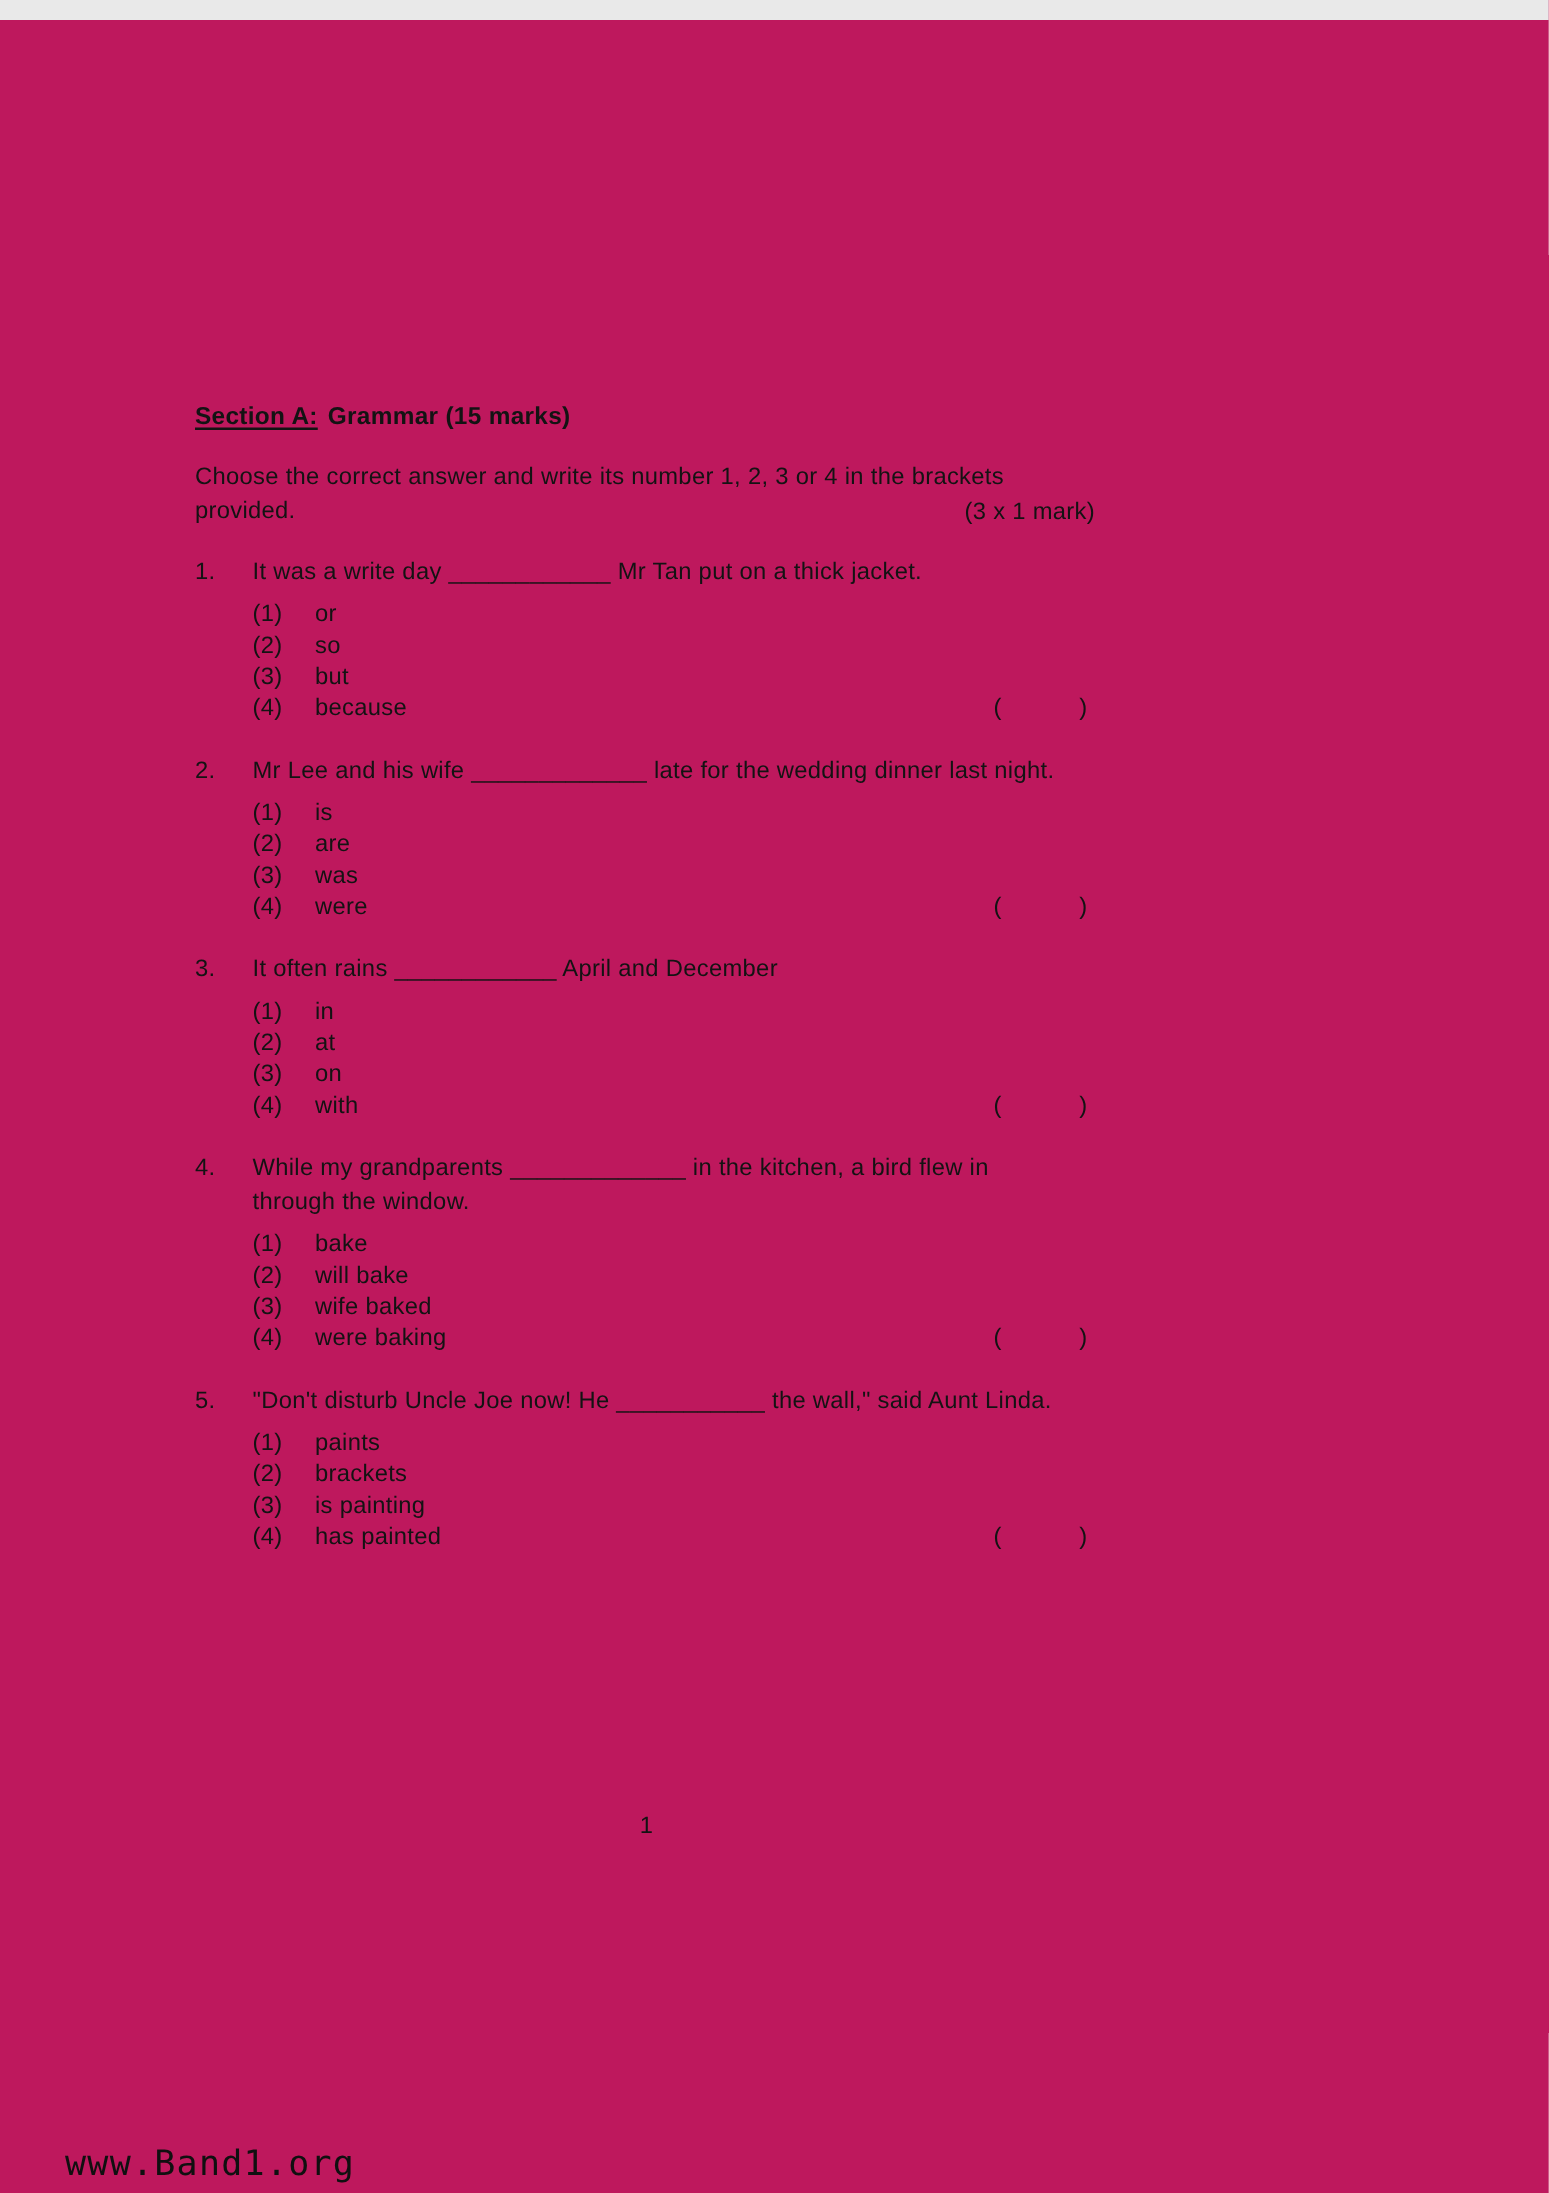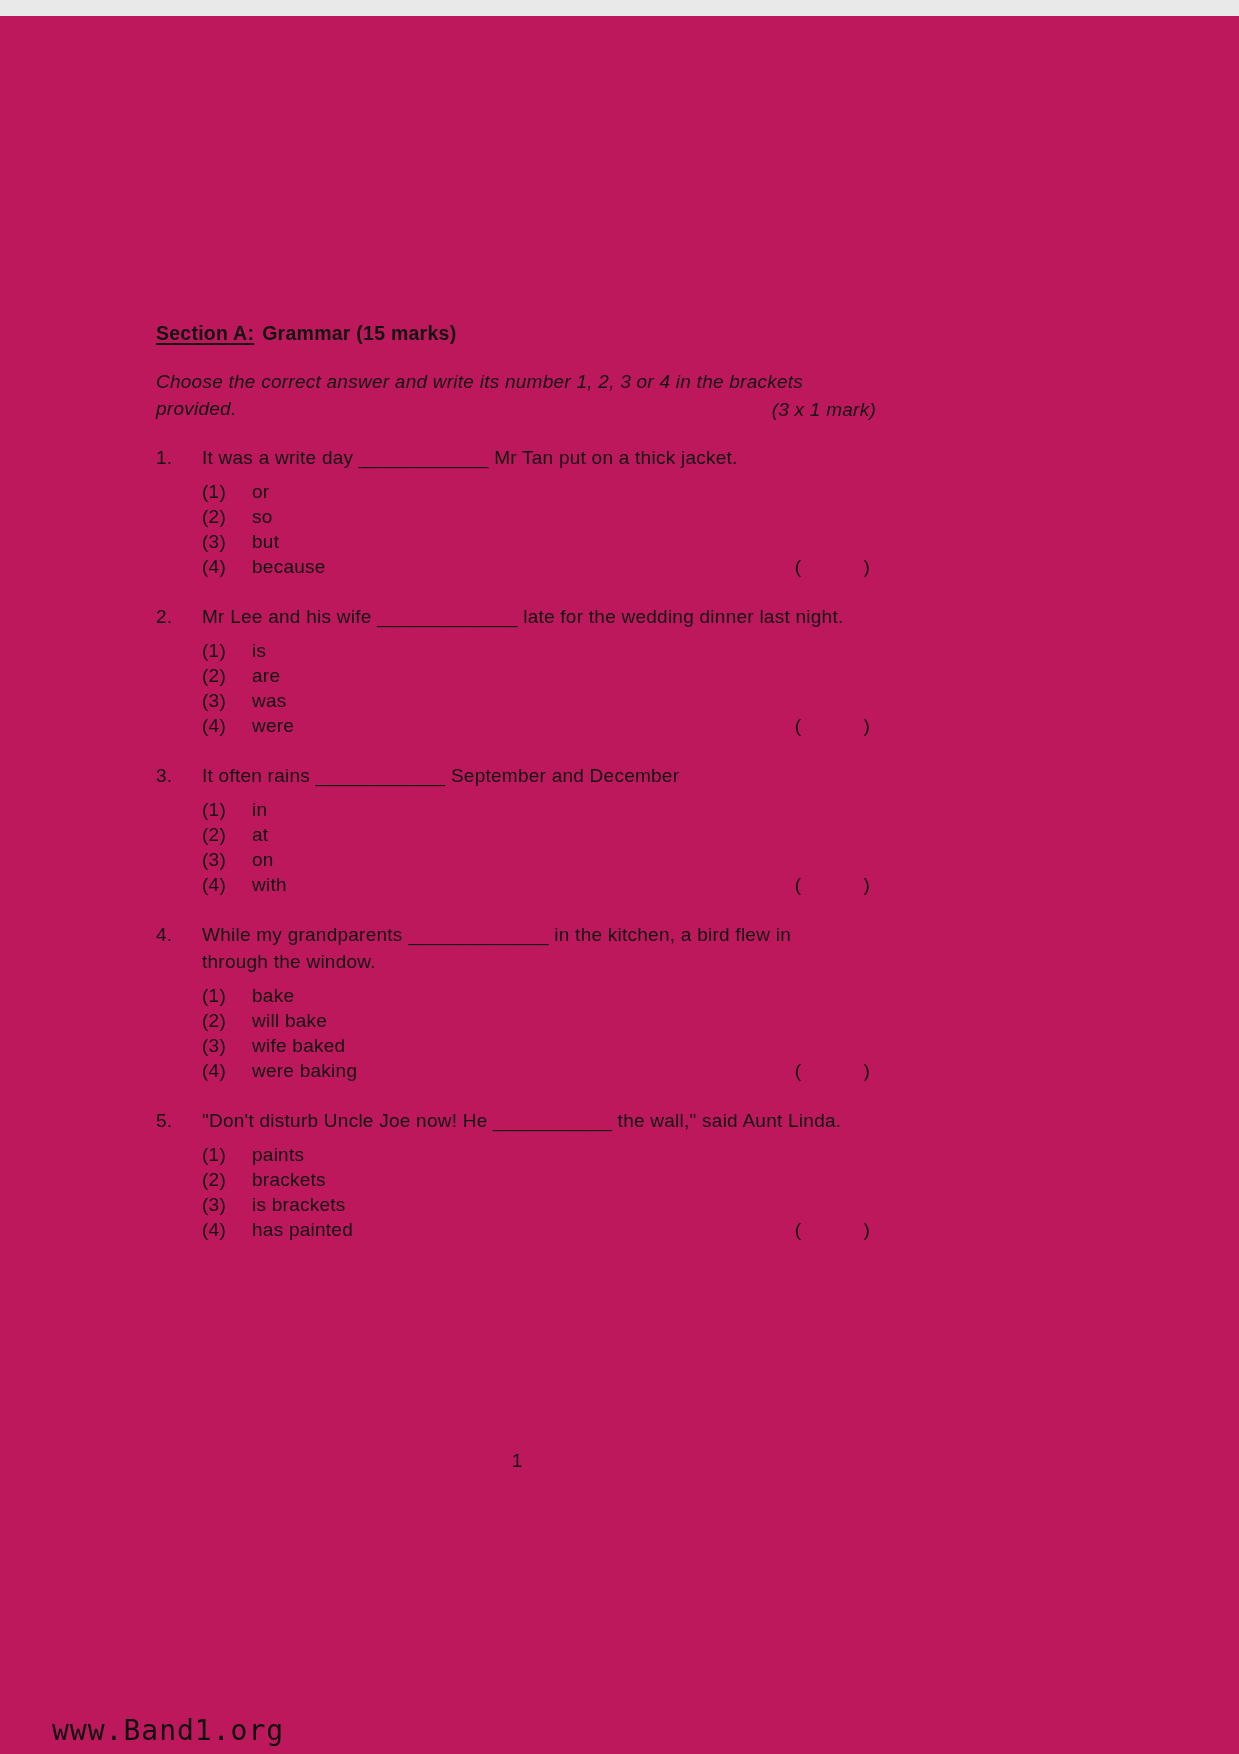--- a/index.html
+++ b/index.html
@@ -31,21 +31,20 @@
   }
   .title-label {
     text-decoration: underline;
     text-underline-offset: 3px;
     text-decoration-thickness: 2px;
   }
   .title-rest { padding-left: 8px; }
   .instructions-wrap {
     position: relative;
     margin-bottom: 22px;
-    font-style: italic;
   }
   .instructions {
     margin: 0;
     width: 674px;
     line-height: 27px;
   }
   .marks-note {
     position: absolute;
     right: 2px;
     bottom: 1px;
@@ -164,21 +163,21 @@
             <span>(</span>
             <span>)</span>
           </span>
         </div>
       </div>
     </div>
 
     <div class="question">
       <div class="q-row">
         <span class="q-num">3.</span>
-        <span class="q-text">It often rains ____________ September and December</span>
+        <span class="q-text">It often rains ____________ April and December</span>
       </div>
       <div class="options">
         <div class="option-row">
           <span class="opt-num">(1)</span>
           <span class="opt-text">in</span>
         </div>
         <div class="option-row">
           <span class="opt-num">(2)</span>
           <span class="opt-text">at</span>
         </div>
@@ -235,21 +234,21 @@
         <div class="option-row">
           <span class="opt-num">(1)</span>
           <span class="opt-text">paints</span>
         </div>
         <div class="option-row">
           <span class="opt-num">(2)</span>
           <span class="opt-text">brackets</span>
         </div>
         <div class="option-row">
           <span class="opt-num">(3)</span>
-          <span class="opt-text">is brackets</span>
+          <span class="opt-text">is painting</span>
         </div>
         <div class="option-row">
           <span class="opt-num">(4)</span>
           <span class="opt-text">has painted</span>
           <span class="bracket-pair">
             <span>(</span>
             <span>)</span>
           </span>
         </div>
       </div>

